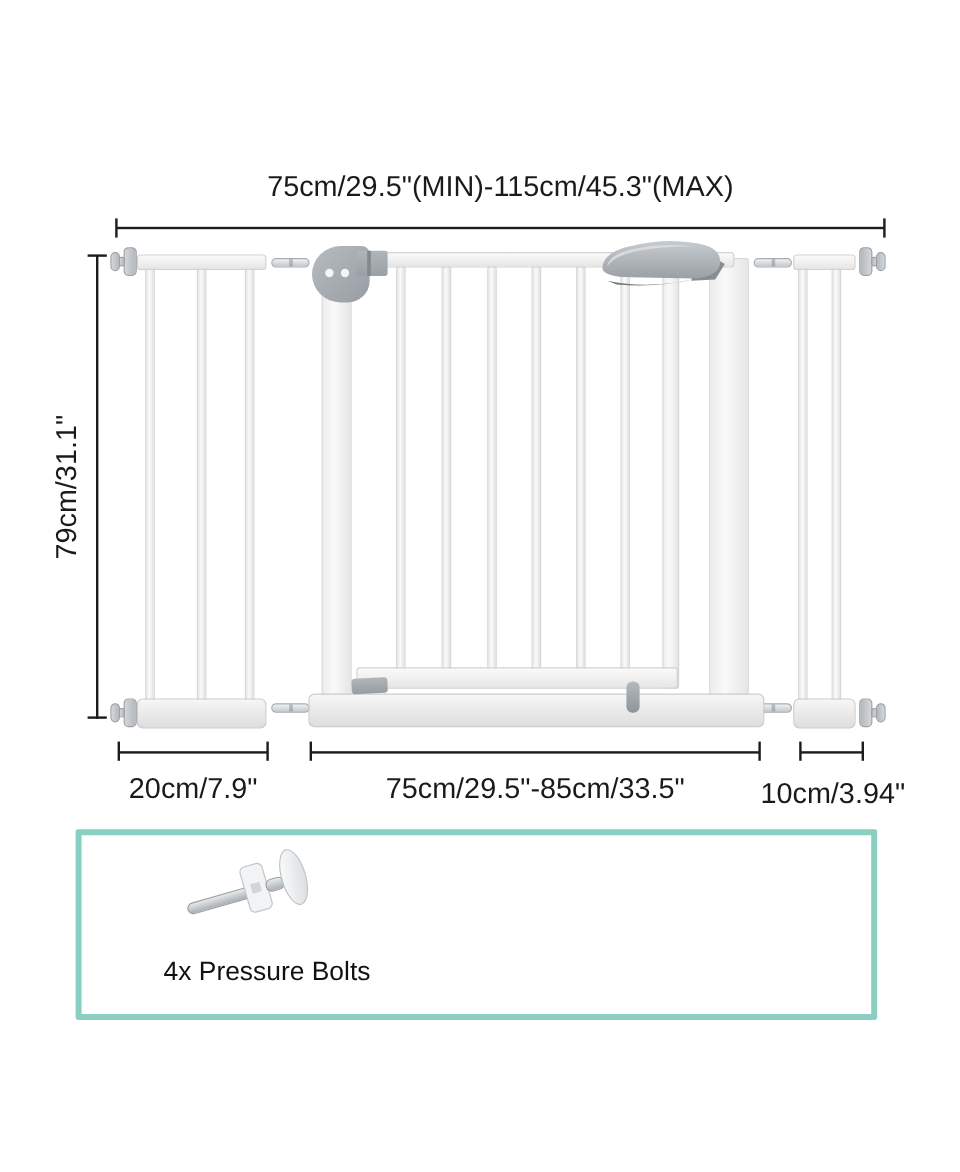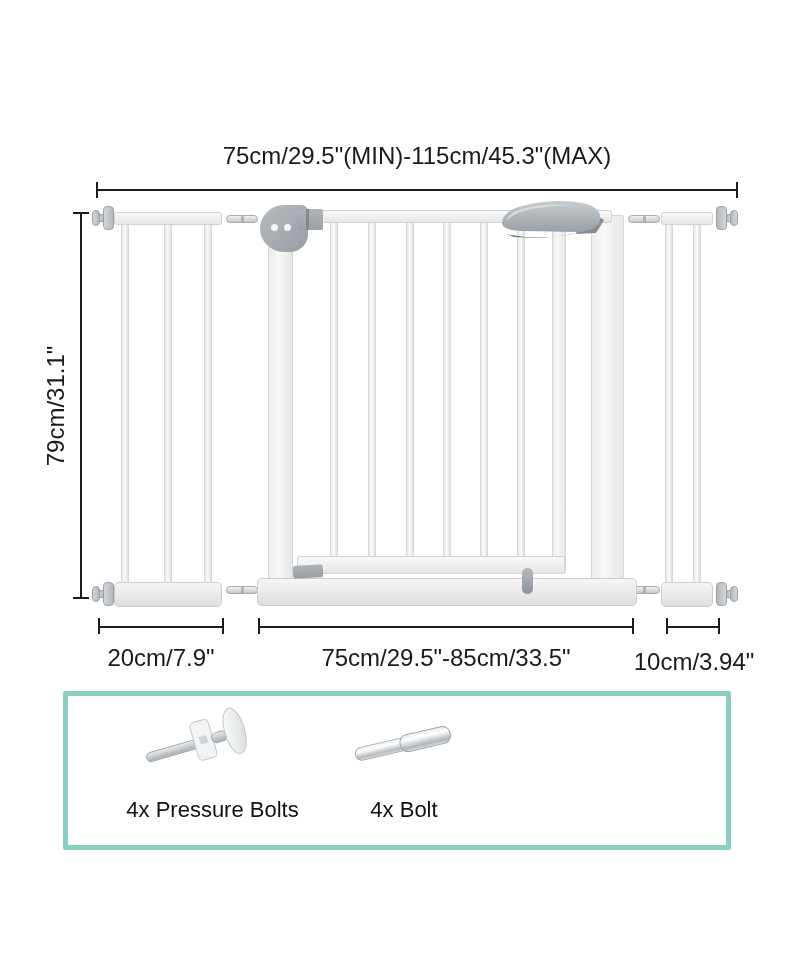--- a/index.html
+++ b/index.html
@@ -186,33 +186,26 @@
   <div class="tick-v" style="left:632px;top:618px;"></div>
   <div class="dim-label" style="left:446px;top:644px;">75cm/29.5"-85cm/33.5"</div>
 
   <div class="dim-h" style="left:667px;top:626px;width:52px;"></div>
   <div class="tick-v" style="left:666px;top:618px;"></div>
   <div class="tick-v" style="left:718px;top:618px;"></div>
   <div class="dim-label" style="left:694px;top:648px;">10cm/3.94"</div>
 
   <div class="acc-box">
 
-    <div class="acc-item" style="left:0;width:238px;padding-left:17px;">
+    <div class="acc-item" style="left:10px;width:238px;padding-left:17px;">
       <div class="acc-icon pb-wrap">
         <div class="pb-rod"></div>
           <div class="pb-nut"></div>
         <div class="pb-rod2"></div>
           <div class="pb-disc"></div>
       </div>
       <div class="acc-label">4x Pressure Bolts</div>
     </div>
 
-    <div class="acc-item" style="left:217px;width:238px;">
-      <div class="acc-icon bolt-wrap">
-        <div class="bolt-rod"></div>
-          <div class="bolt-cap"></div>
-      </div>
-      <div class="acc-label">4x Bolt</div>
-    </div>
 
   </div>
 
 </div>
 
 </body></html>

